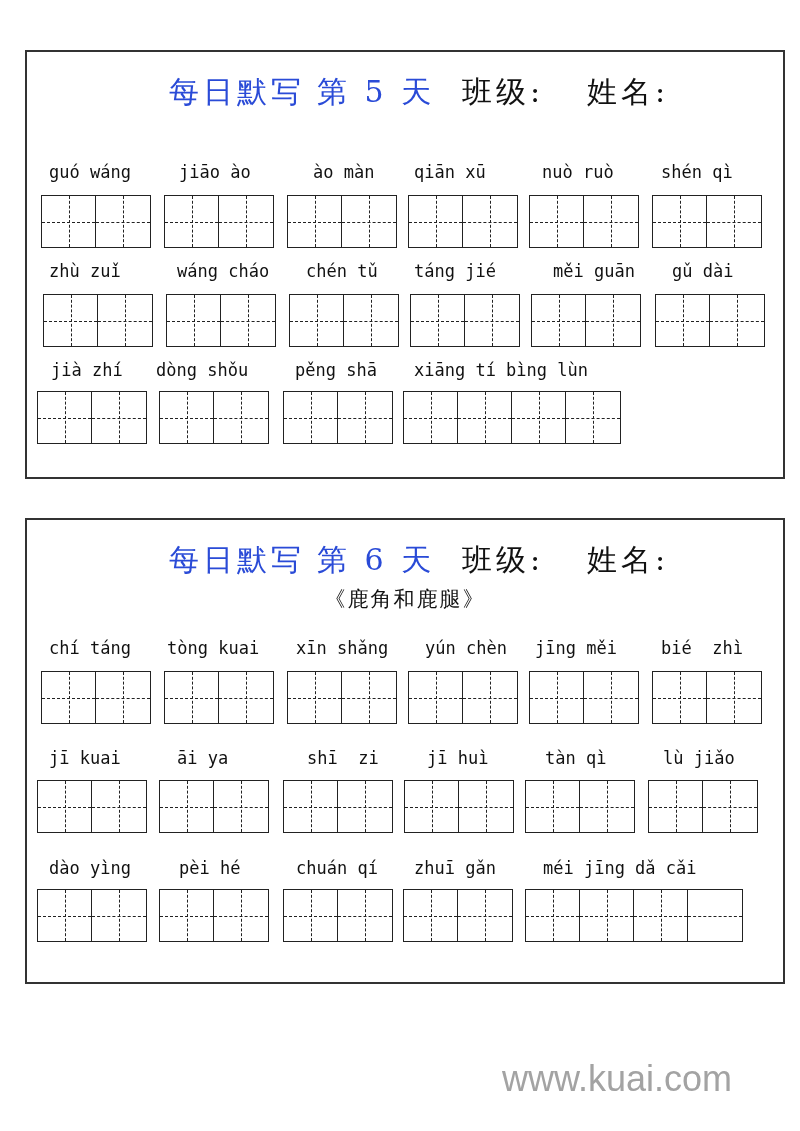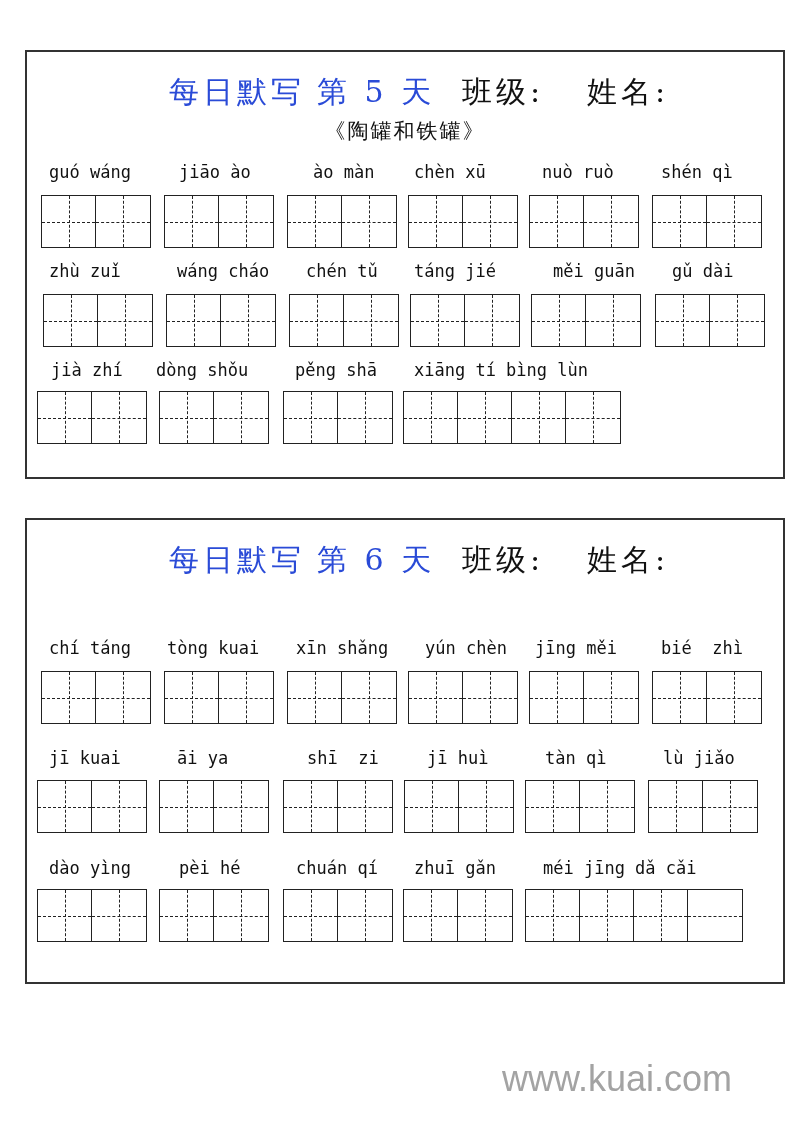--- a/index.html
+++ b/index.html
@@ -23,26 +23,25 @@
 </head>
 <body>
 
 <div class="sheet sheet1">
   <div class="hdr">
     <span class="t" style="left:142px">每日默写</span>
     <span class="t" style="left:290px">第 5 天</span>
     <span class="b" style="left:435px">班级:</span>
     <span class="b" style="left:560px">姓名:</span>
   </div>
-  <div class="title">《陶罐和铁罐》</div>
 
   <span class="py" style="left:22px;top:110px">guó wáng</span>
   <span class="py" style="left:152px;top:110px">jiāo ào</span>
   <span class="py" style="left:286px;top:110px">ào màn</span>
-  <span class="py" style="left:387px;top:110px">chèn xū</span>
+  <span class="py" style="left:387px;top:110px">qiān xū</span>
   <span class="py" style="left:515px;top:110px">nuò ruò</span>
   <span class="py" style="left:634px;top:110px">shén qì</span>
   <div class="grid" style="left:14px;top:143px">
       <div class="cell"></div>
       <div class="cell"></div>
     </div>
   <div class="grid" style="left:137px;top:143px">
       <div class="cell"></div>
       <div class="cell"></div>
     </div>
@@ -118,20 +117,21 @@
     </div>
 </div>
 
 <div class="sheet sheet2">
   <div class="hdr">
     <span class="t" style="left:142px">每日默写</span>
     <span class="t" style="left:290px">第 6 天</span>
     <span class="b" style="left:435px">班级:</span>
     <span class="b" style="left:560px">姓名:</span>
   </div>
+  <div class="title">《鹿角和鹿腿》</div>
 
   <span class="py" style="left:22px;top:118px">chí táng</span>
   <span class="py" style="left:140px;top:118px">tòng kuai</span>
   <span class="py" style="left:269px;top:118px">xīn shǎng</span>
   <span class="py" style="left:398px;top:118px">yún chèn</span>
   <span class="py" style="left:508px;top:118px">jīng měi</span>
   <span class="py" style="left:634px;top:118px">bié  zhì</span>
   <div class="grid" style="left:14px;top:151px">
       <div class="cell"></div>
       <div class="cell"></div>

